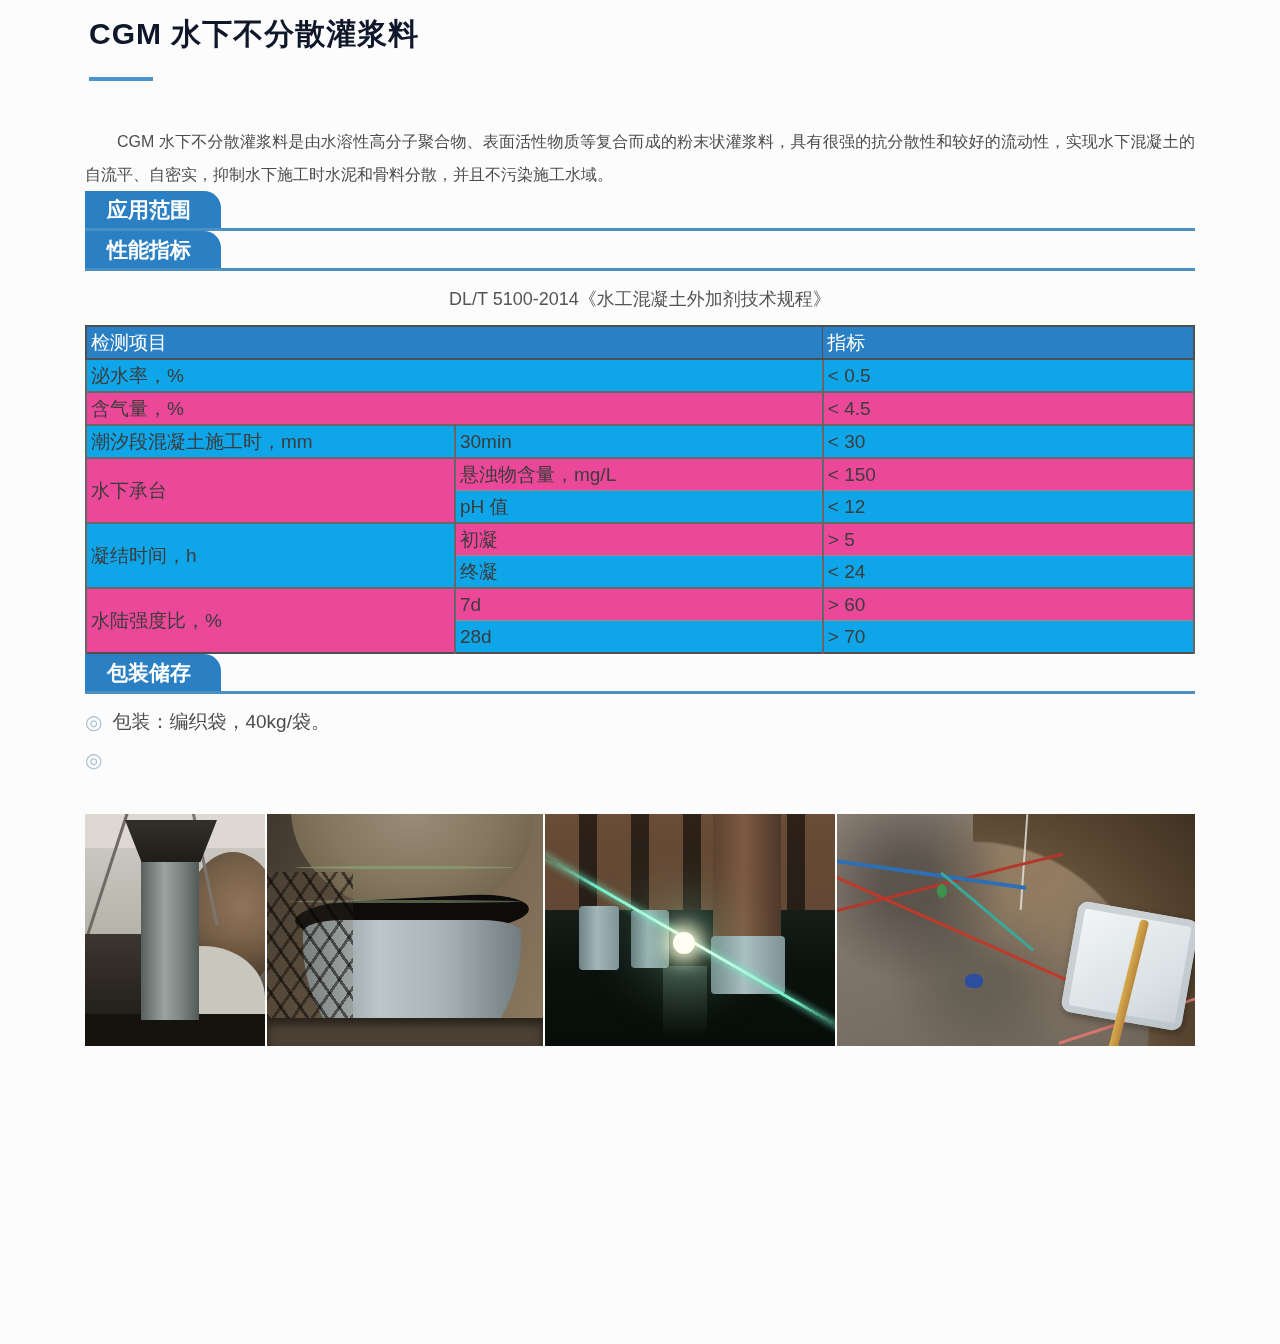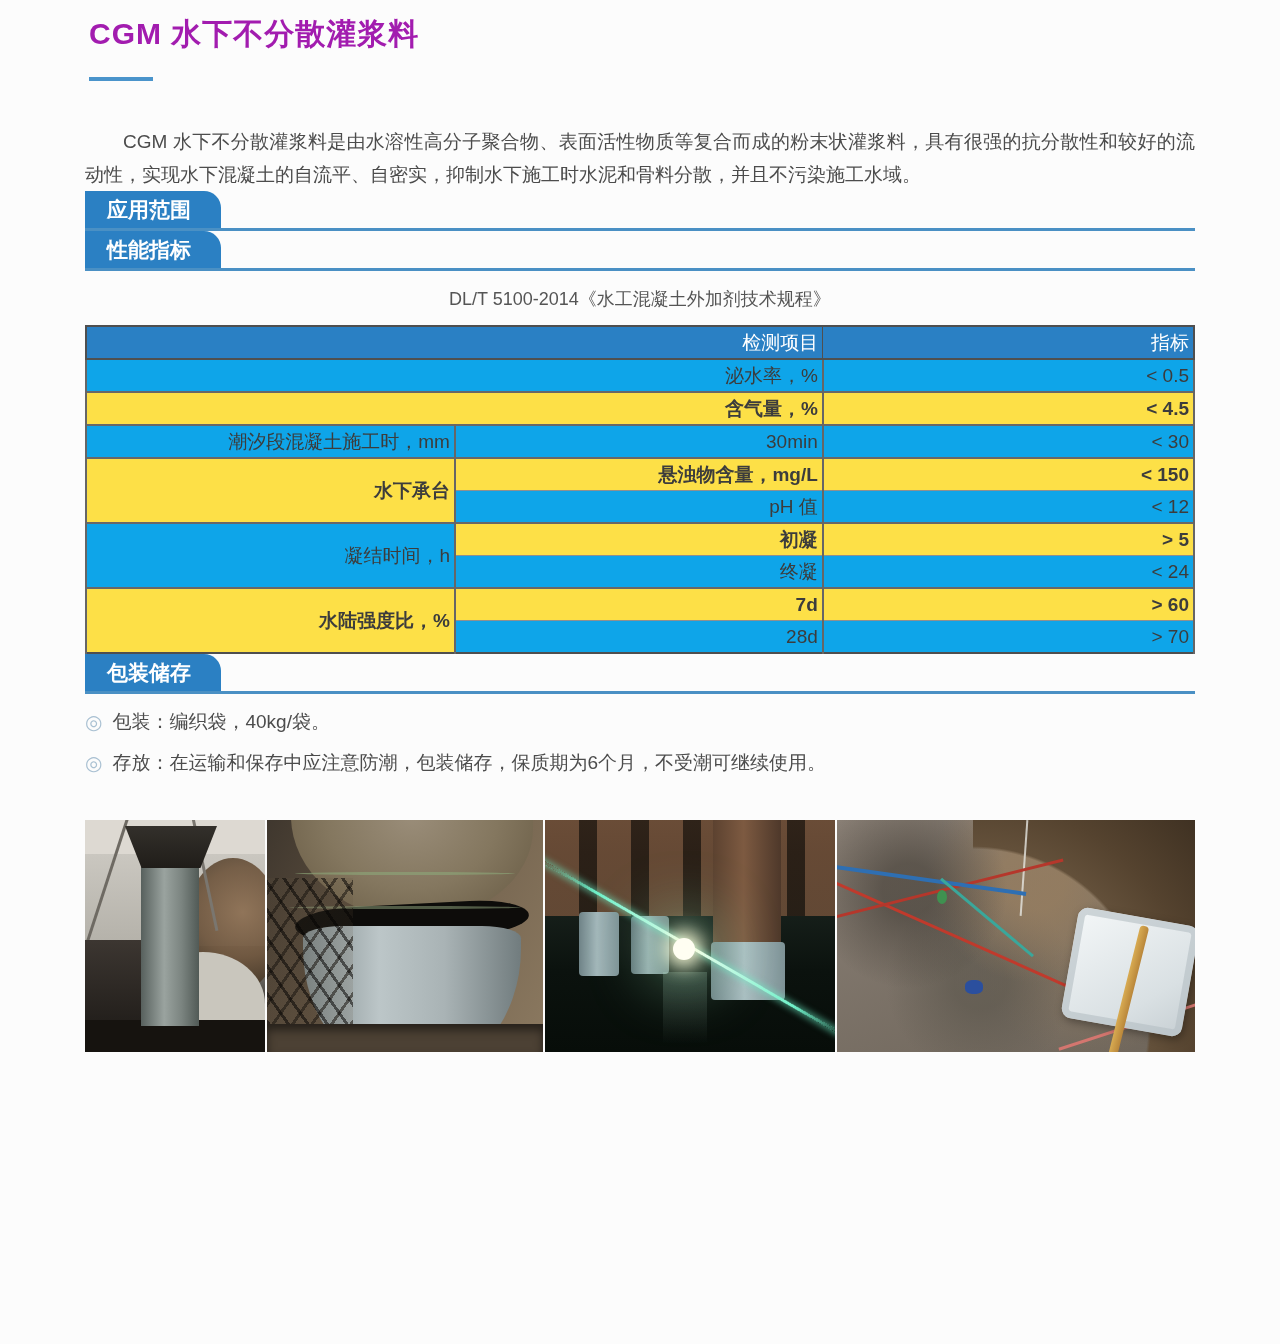--- a/index.html
+++ b/index.html
@@ -4,27 +4,27 @@
 <style>
   html,body{margin:0;padding:0;}
   body{
     width:1280px;height:1344px;overflow:hidden;background:#fcfcfc;
     font-family:"Liberation Sans","DejaVu Sans",sans-serif;color:#4b4b4b;
   }
   .page{box-sizing:border-box;width:1280px;padding:0 85px;}
 
   
   .page-title{
-    margin:14px 0 0 4px;font-size:30px;font-weight:bold;color:#a21caf;letter-spacing:1px;
+    margin:14px 0 0 4px;font-size:30px;font-weight:bold;color:#0f172a;letter-spacing:1px;
   }
   .title-underline{width:64px;height:4px;background:#4a94cb;margin:22px 0 0 4px;}
 
   
   .para{
-    margin:44px 0 0 0;font-size:19px;line-height:33px;color:#4c4c4c;
+    margin:44px 0 0 0;font-size:16px;line-height:33px;color:#4c4c4c;
     text-indent:2em;text-align:justify;
   }
   .para.tight{margin-top:20px;}
 
   
   .section-bar{border-bottom:3px solid #4a90c4;line-height:0;}
   .section-tab{
     display:inline-block;background:#2b80c3;color:#ffffff;
     font-size:21px;font-weight:bold;line-height:23px;
     padding:7px 30px 7px 22px;border-radius:0 17px 0 0;
@@ -32,31 +32,31 @@
 
   
   .standard{margin-top:16px;text-align:center;font-size:18px;color:#555555;}
 
   
   table.spec{
     width:100%;margin-top:14px;border-collapse:collapse;table-layout:fixed;
     border:2px solid #4f4f4f;
   }
   table.spec th,table.spec td{
-    height:31px;padding:0 4px;text-align:right;vertical-align:middle;
+    height:31px;padding:0 4px;text-align:left;vertical-align:middle;
     font-size:19px;color:#3c3c3c;border:1px solid #8f8f8f;
   }
   table.spec th{
     background:#2a80c4;color:#ffffff;font-weight:normal;
     border-color:#4f4f4f;border-bottom:2px solid #4f4f4f;
   }
   table.spec td{border-left:2px solid #666666;border-right:2px solid #666666;}
   tr.group-top td{border-top:2px solid #686868;}
   .grey{background:#0ea5e9;}
-  .white{background:#fde047;font-weight:bold;}
+  .white{background:#ec4899;}
 
   
   .bullet{display:flex;align-items:center;margin-top:15px;font-size:19px;color:#4c4c4c;}
   .bullet-icon{
     flex:none;margin-right:10px;font-size:20px;line-height:20px;color:#a9c0d2;
   }
 
   
   .photos{display:flex;gap:2px;margin-top:44px;}
   .photo{position:relative;height:232px;overflow:hidden;flex:none;}
@@ -214,21 +214,20 @@
   <div class="section-bar">
     <span class="section-tab">包装储存</span>
   </div>
 
   <div class="bullet">
     <span class="bullet-icon">◎</span>
     <span>包装：编织袋，40kg/袋。</span>
   </div>
   <div class="bullet">
     <span class="bullet-icon">◎</span>
-    <span>存放：在运输和保存中应注意防潮，包装储存，保质期为6个月，不受潮可继续使用。</span>
   </div>
 
   <div class="photos">
 
     <div class="photo p1">
       <div class="p1-sky"></div>
       <div class="p1-wall"></div>
       <div class="p1-veg"></div>
       <div class="p1-scaffold1"></div>
       <div class="p1-scaffold2"></div>

